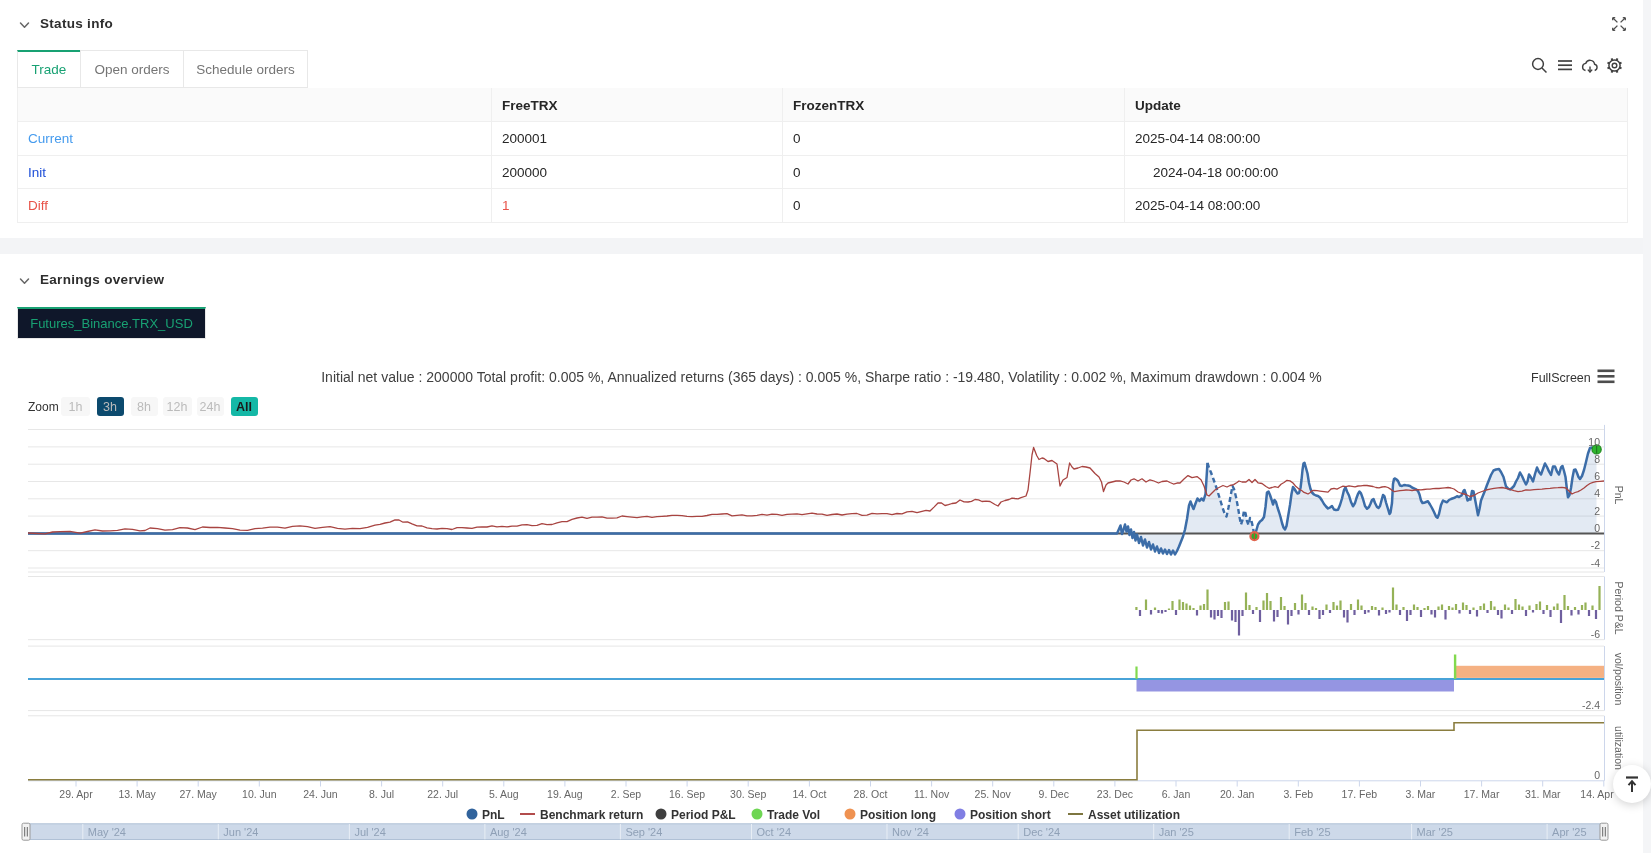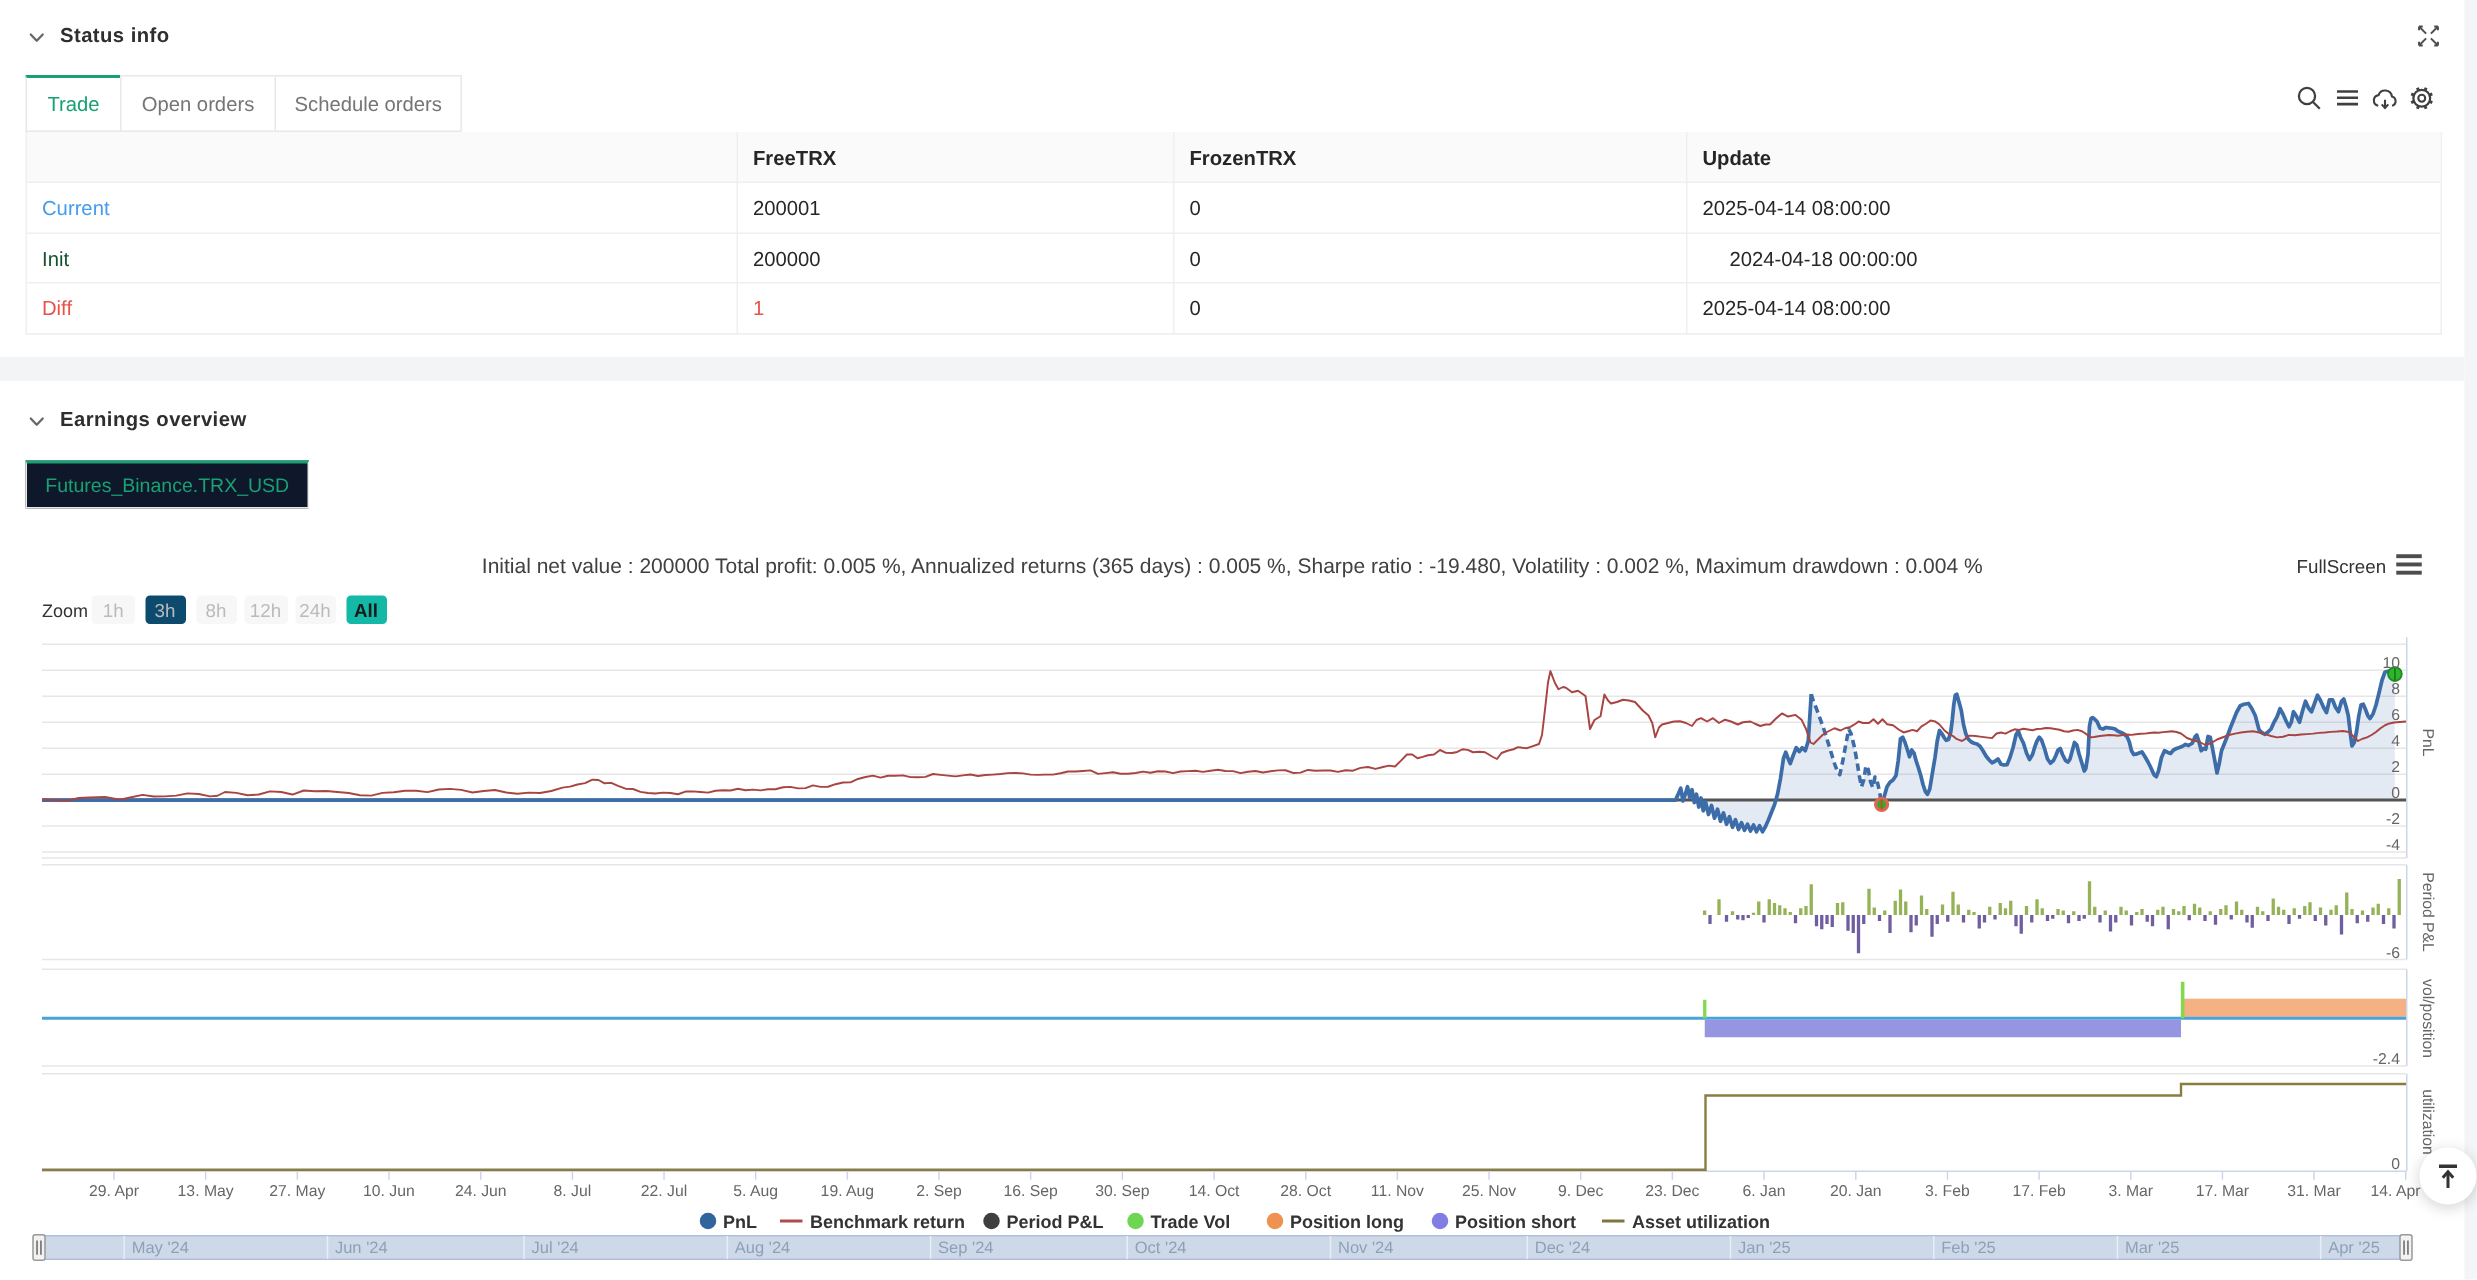--- a/index.html
+++ b/index.html
@@ -56,21 +56,21 @@
       <div class="abs" style="left:764px;top:0;width:342px;height:34px;border-left:1px solid #efefef;font-weight:700;color:#262626;font-size:13.5px;display:flex;align-items:center;padding-left:10px">FrozenTRX</div>
       <div class="abs" style="left:1106px;top:0;width:505px;height:34px;border-left:1px solid #efefef;font-weight:700;color:#262626;font-size:13.5px;display:flex;align-items:center;padding-left:10px">Update</div>
     </div>
     <div class="abs" style="left:0;top:34px;width:1609px;height:33.5px;border-bottom:1px solid #efefef">
       <div class="abs" style="left:0px;top:0;width:473px;height:33.5px;color:#459bee;font-size:13.5px;display:flex;align-items:center;padding-left:10px">Current</div>
       <div class="abs" style="left:473px;top:0;width:291px;height:33.5px;border-left:1px solid #efefef;color:#262626;font-size:13.5px;display:flex;align-items:center;padding-left:10px">200001</div>
       <div class="abs" style="left:764px;top:0;width:342px;height:33.5px;border-left:1px solid #efefef;color:#262626;font-size:13.5px;display:flex;align-items:center;padding-left:10px">0</div>
       <div class="abs" style="left:1106px;top:0;width:505px;height:33.5px;border-left:1px solid #efefef;color:#262626;font-size:13.5px;display:flex;align-items:center;padding-left:10px">2025-04-14 08:00:00</div>
     </div>
     <div class="abs" style="left:0;top:67.5px;width:1609px;height:33.5px;border-bottom:1px solid #efefef">
-      <div class="abs" style="left:0px;top:0;width:473px;height:33.5px;color:#14532d;font-size:13.5px;display:flex;align-items:center;padding-left:10px">Init</div>
+      <div class="abs" style="left:0px;top:0;width:473px;height:33.5px;color:#1d4ed8;font-size:13.5px;display:flex;align-items:center;padding-left:10px">Init</div>
       <div class="abs" style="left:473px;top:0;width:291px;height:33.5px;border-left:1px solid #efefef;color:#262626;font-size:13.5px;display:flex;align-items:center;padding-left:10px">200000</div>
       <div class="abs" style="left:764px;top:0;width:342px;height:33.5px;border-left:1px solid #efefef;color:#262626;font-size:13.5px;display:flex;align-items:center;padding-left:10px">0</div>
       <div class="abs" style="left:1106px;top:0;width:505px;height:33.5px;border-left:1px solid #efefef;color:#262626;font-size:13.5px;display:flex;align-items:center;padding-left:28px">2024-04-18 00:00:00</div>
     </div>
     <div class="abs" style="left:0;top:101px;width:1609px;height:33.5px;border-bottom:1px solid #efefef">
       <div class="abs" style="left:0px;top:0;width:473px;height:33.5px;color:#e85349;font-size:13.5px;display:flex;align-items:center;padding-left:10px">Diff</div>
       <div class="abs" style="left:473px;top:0;width:291px;height:33.5px;border-left:1px solid #efefef;color:#e85349;font-size:13.5px;display:flex;align-items:center;padding-left:10px">1</div>
       <div class="abs" style="left:764px;top:0;width:342px;height:33.5px;border-left:1px solid #efefef;color:#262626;font-size:13.5px;display:flex;align-items:center;padding-left:10px">0</div>
       <div class="abs" style="left:1106px;top:0;width:505px;height:33.5px;border-left:1px solid #efefef;color:#262626;font-size:13.5px;display:flex;align-items:center;padding-left:10px">2025-04-14 08:00:00</div>
     </div>

